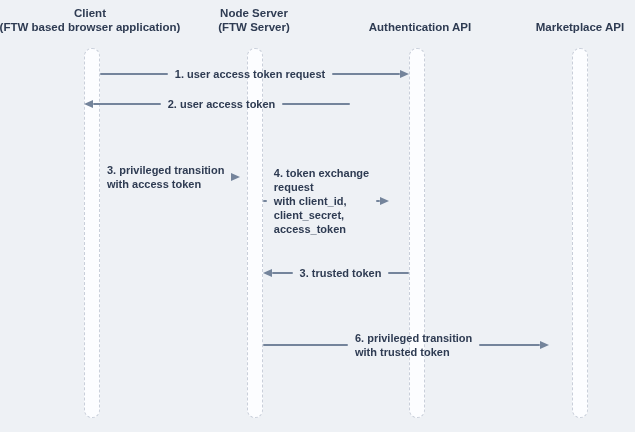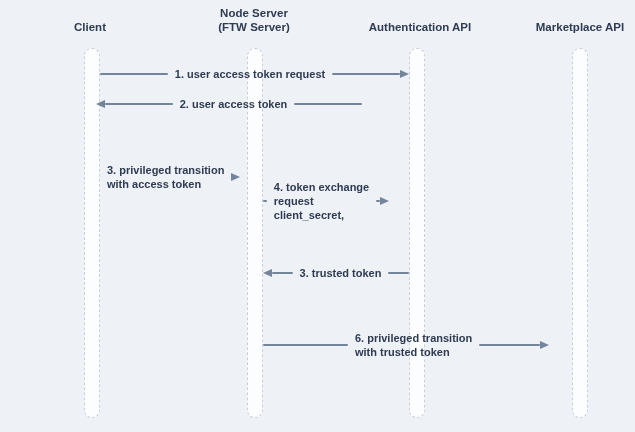--- a/index.html
+++ b/index.html
@@ -59,20 +59,21 @@
 
 <div class="canvas">
 
   <div class="lifeline" style="left:84px"></div>
   <div class="lifeline" style="left:247px"></div>
   <div class="lifeline" style="left:409px"></div>
   <div class="lifeline" style="left:572px"></div>
 
   <div class="p-header" style="left:90px">
     <div>Client</div>
+    <div>(FTW based browser application)</div>
   </div>
   <div class="p-header" style="left:254px">
     <div>Node Server</div>
     <div>(FTW Server)</div>
   </div>
   <div class="p-header" style="left:420px">
     <div>Authentication API</div>
   </div>
   <div class="p-header" style="left:580px">
     <div>Marketplace API</div>
@@ -80,21 +81,21 @@
 
   <div class="msg" style="left:100px;width:309px;top:74px">
     <span class="seg"></span>
     <span class="msg-label">
       <span>1. user access token request</span>
     </span>
     <span class="seg"></span>
     <span class="ah ah-right"></span>
   </div>
 
-  <div class="msg" style="left:96px;width:266px;top:104px">
+  <div class="msg" style="left:84px;width:266px;top:104px">
     <span class="ah ah-left"></span>
     <span class="seg"></span>
     <span class="msg-label">
       <span>2. user access token</span>
     </span>
     <span class="seg"></span>
   </div>
 
   <div class="msg" style="left:100px;width:135px;top:177px">
     <span class="seg"></span>
@@ -104,21 +105,23 @@
     </span>
     <span class="seg"></span>
     <span class="ah ah-right"></span>
   </div>
 
   <div class="msg" style="left:263px;width:126px;top:201px">
     <span class="seg"></span>
     <span class="msg-label">
       <div>4. token exchange</div>
       <div>request</div>
+      <div>with client_id,</div>
       <div>client_secret,</div>
+      <div>access_token</div>
     </span>
     <span class="seg"></span>
     <span class="ah ah-right"></span>
   </div>
 
   <div class="msg" style="left:263px;width:146px;top:273px">
     <span class="ah ah-left"></span>
     <span class="seg"></span>
     <span class="msg-label">
       <span>3. trusted token</span>

